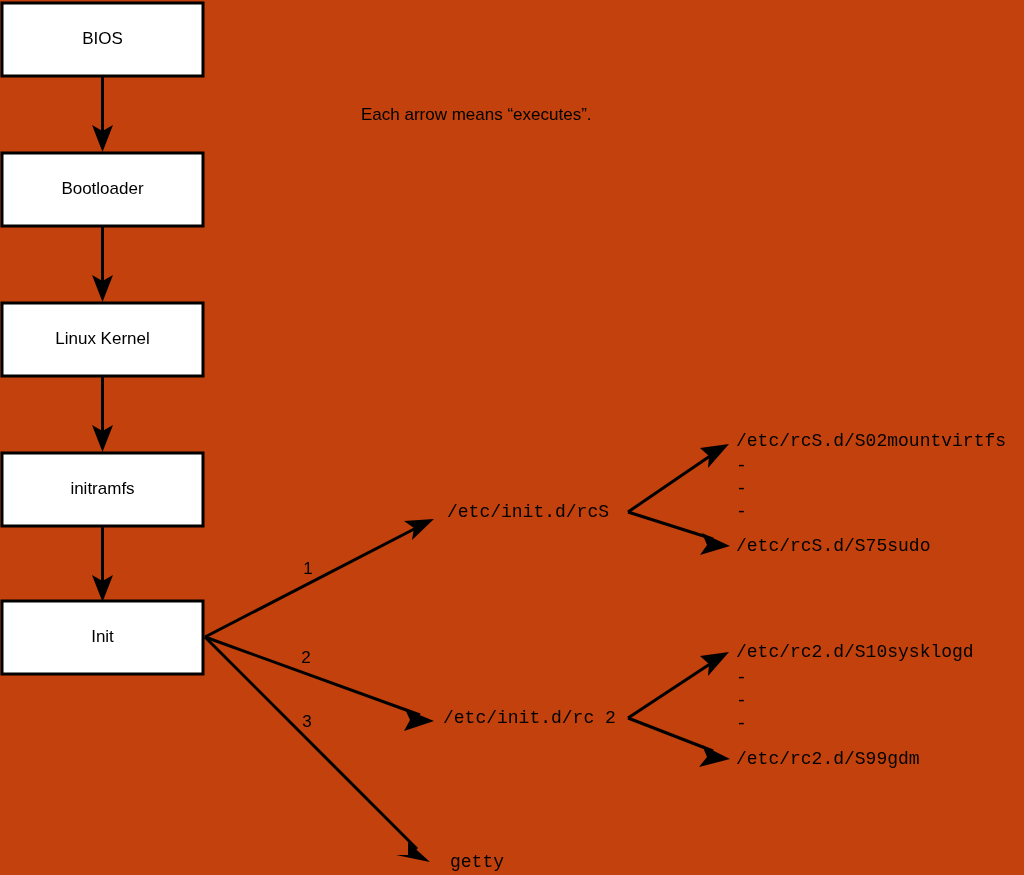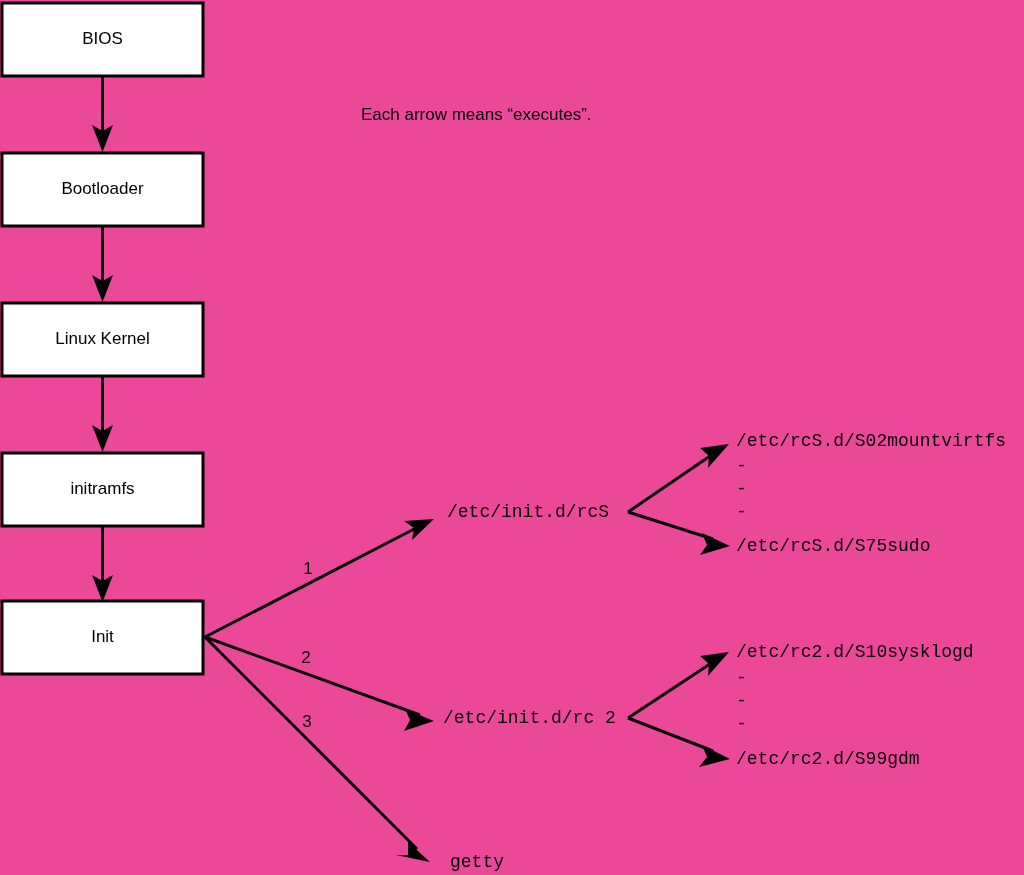--- a/index.html
+++ b/index.html
@@ -11,21 +11,21 @@
   body {
     font-family: "Liberation Sans", sans-serif;
     width: 1024px;
     height: 875px;
     overflow: hidden;
   }
   #diagram-root {
     position: relative;
     width: 1024px;
     height: 875px;
-    background: #ec4899;
+    background: #c2410c;
   }
   svg#diagram-svg {
     position: absolute;
     top: 0;
     left: 0;
     width: 1024px;
     height: 875px;
     display: block;
   }
   .box-rect {

